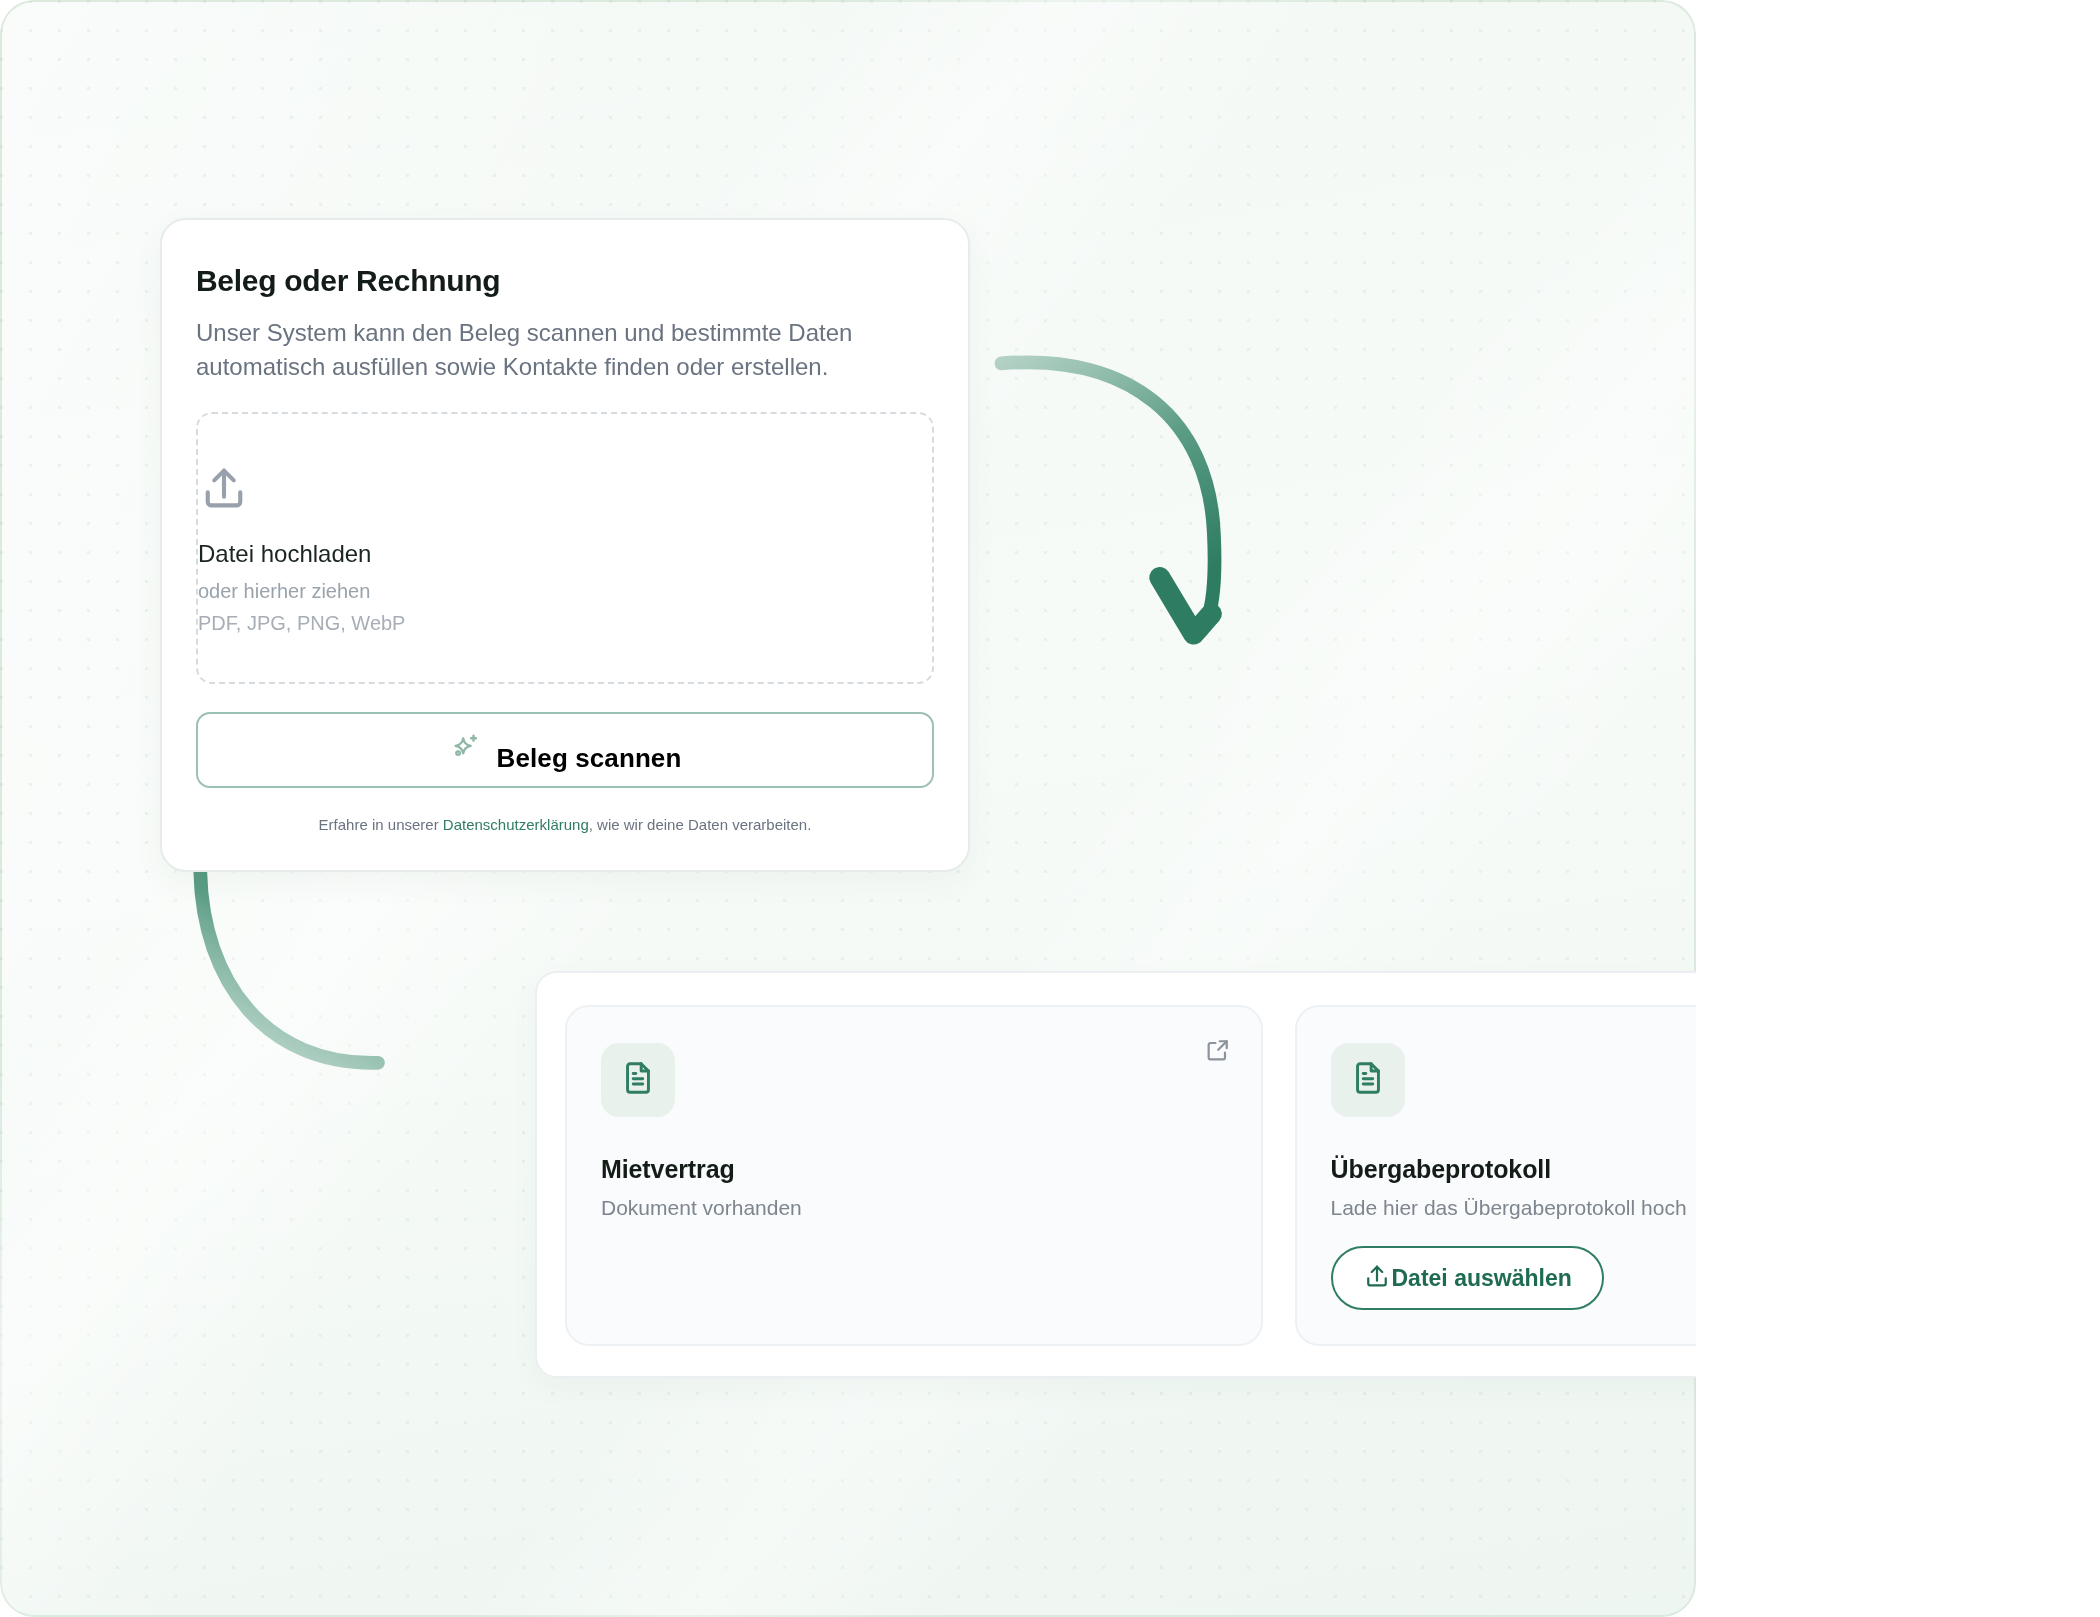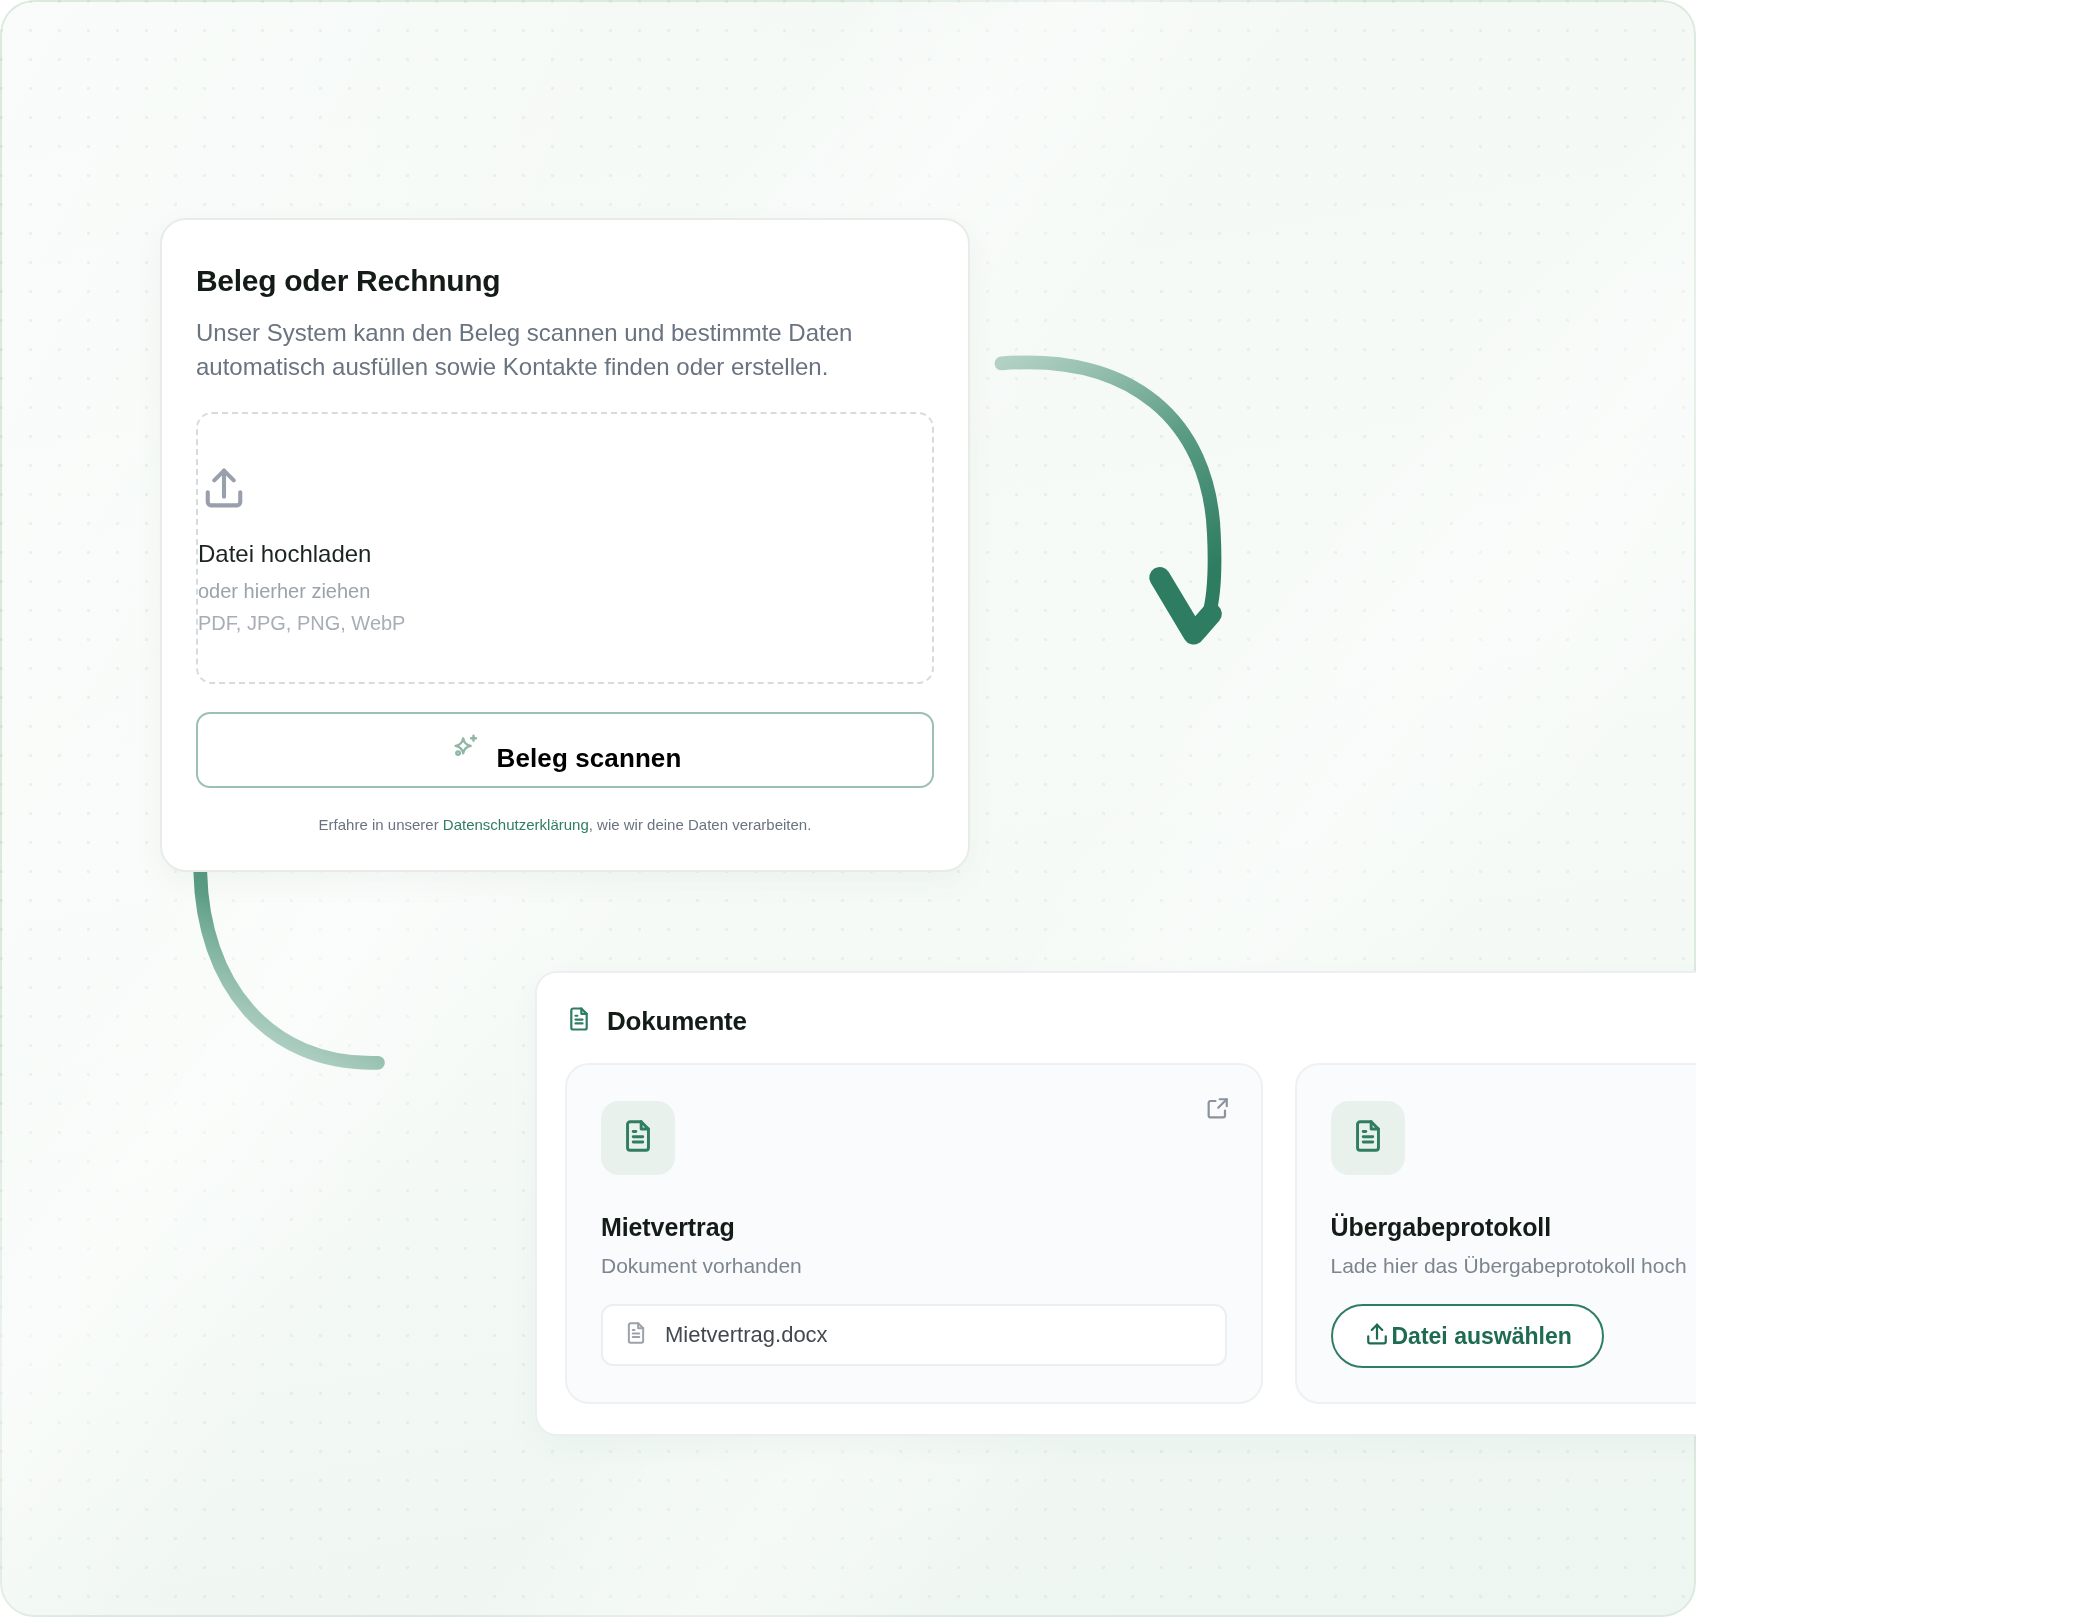--- a/index.html
+++ b/index.html
@@ -202,32 +202,20 @@
           <circle cx="6.4" cy="15.6" r="1.25"></circle>
         </svg>
       </span>
       <span class="scan-btn-label">Beleg scannen</span>
     </div>
 
     <div class="privacy"><span>Erfahre in unserer </span><a>Datenschutzerklärung</a><span>, wie wir deine Daten verarbeiten.</span></div>
   </div>
 
   <div class="docs-panel">
-    <div class="docs-head">
-      <span>
-        <svg width="28" height="28" viewBox="0 0 24 24" fill="none" stroke="#2f7d62" stroke-width="1.9" stroke-linecap="round" stroke-linejoin="round">
-          <path d="M14 3H7a1.6 1.6 0 0 0-1.6 1.6v14.8A1.6 1.6 0 0 0 7 21h10a1.6 1.6 0 0 0 1.6-1.6V7.6Z"></path>
-          <path d="M14 3v4.6h4.6"></path>
-            <path d="M9 12.5h6"></path>
-            <path d="M9 15.8h6"></path>
-            <path d="M9 9.2h1.6"></path>
-        </svg>
-      </span>
-      <span class="docs-head-title">Dokumente</span>
-    </div>
 
     <div class="docs-grid">
 
       <div class="doc-card">
         <div class="open-ext">
           <svg width="28" height="28" viewBox="0 0 24 24" fill="none" stroke="#8b939c" stroke-width="1.9" stroke-linecap="round" stroke-linejoin="round">
             <path d="M13.5 4.5H19.5V10.5"></path>
               <path d="M19.5 4.5 12.2 11.8"></path>
             <path d="M18 14.3v4.2a1.5 1.5 0 0 1-1.5 1.5H5.5A1.5 1.5 0 0 1 4 18.5V7.5A1.5 1.5 0 0 1 5.5 6h4.3"></path>
           </svg>
@@ -238,32 +226,20 @@
               <path d="M14 3H7a1.6 1.6 0 0 0-1.6 1.6v14.8A1.6 1.6 0 0 0 7 21h10a1.6 1.6 0 0 0 1.6-1.6V7.6Z"></path>
               <path d="M14 3v4.6h4.6"></path>
                 <path d="M9 12.5h6"></path>
                 <path d="M9 15.8h6"></path>
                 <path d="M9 9.2h1.6"></path>
             </svg>
           </span>
         </div>
         <div class="doc-title">Mietvertrag</div>
         <div class="doc-sub">Dokument vorhanden</div>
-        <div class="file-chip">
-          <span>
-            <svg width="26" height="26" viewBox="0 0 24 24" fill="none" stroke="#9aa2ab" stroke-width="1.85" stroke-linecap="round" stroke-linejoin="round">
-              <path d="M14 3H7a1.6 1.6 0 0 0-1.6 1.6v14.8A1.6 1.6 0 0 0 7 21h10a1.6 1.6 0 0 0 1.6-1.6V7.6Z"></path>
-              <path d="M14 3v4.6h4.6"></path>
-                <path d="M9 12.5h6"></path>
-                <path d="M9 15.8h6"></path>
-                <path d="M9 9.2h1.6"></path>
-            </svg>
-          </span>
-          <span class="file-chip-name">Mietvertrag.docx</span>
-        </div>
       </div>
 
       <div class="doc-card">
         <div class="doc-icon-box">
           <span>
             <svg width="38" height="38" viewBox="0 0 24 24" fill="none" stroke="#2f7d62" stroke-width="1.85" stroke-linecap="round" stroke-linejoin="round">
               <path d="M14 3H7a1.6 1.6 0 0 0-1.6 1.6v14.8A1.6 1.6 0 0 0 7 21h10a1.6 1.6 0 0 0 1.6-1.6V7.6Z"></path>
               <path d="M14 3v4.6h4.6"></path>
                 <path d="M9 12.5h6"></path>
                 <path d="M9 15.8h6"></path>

